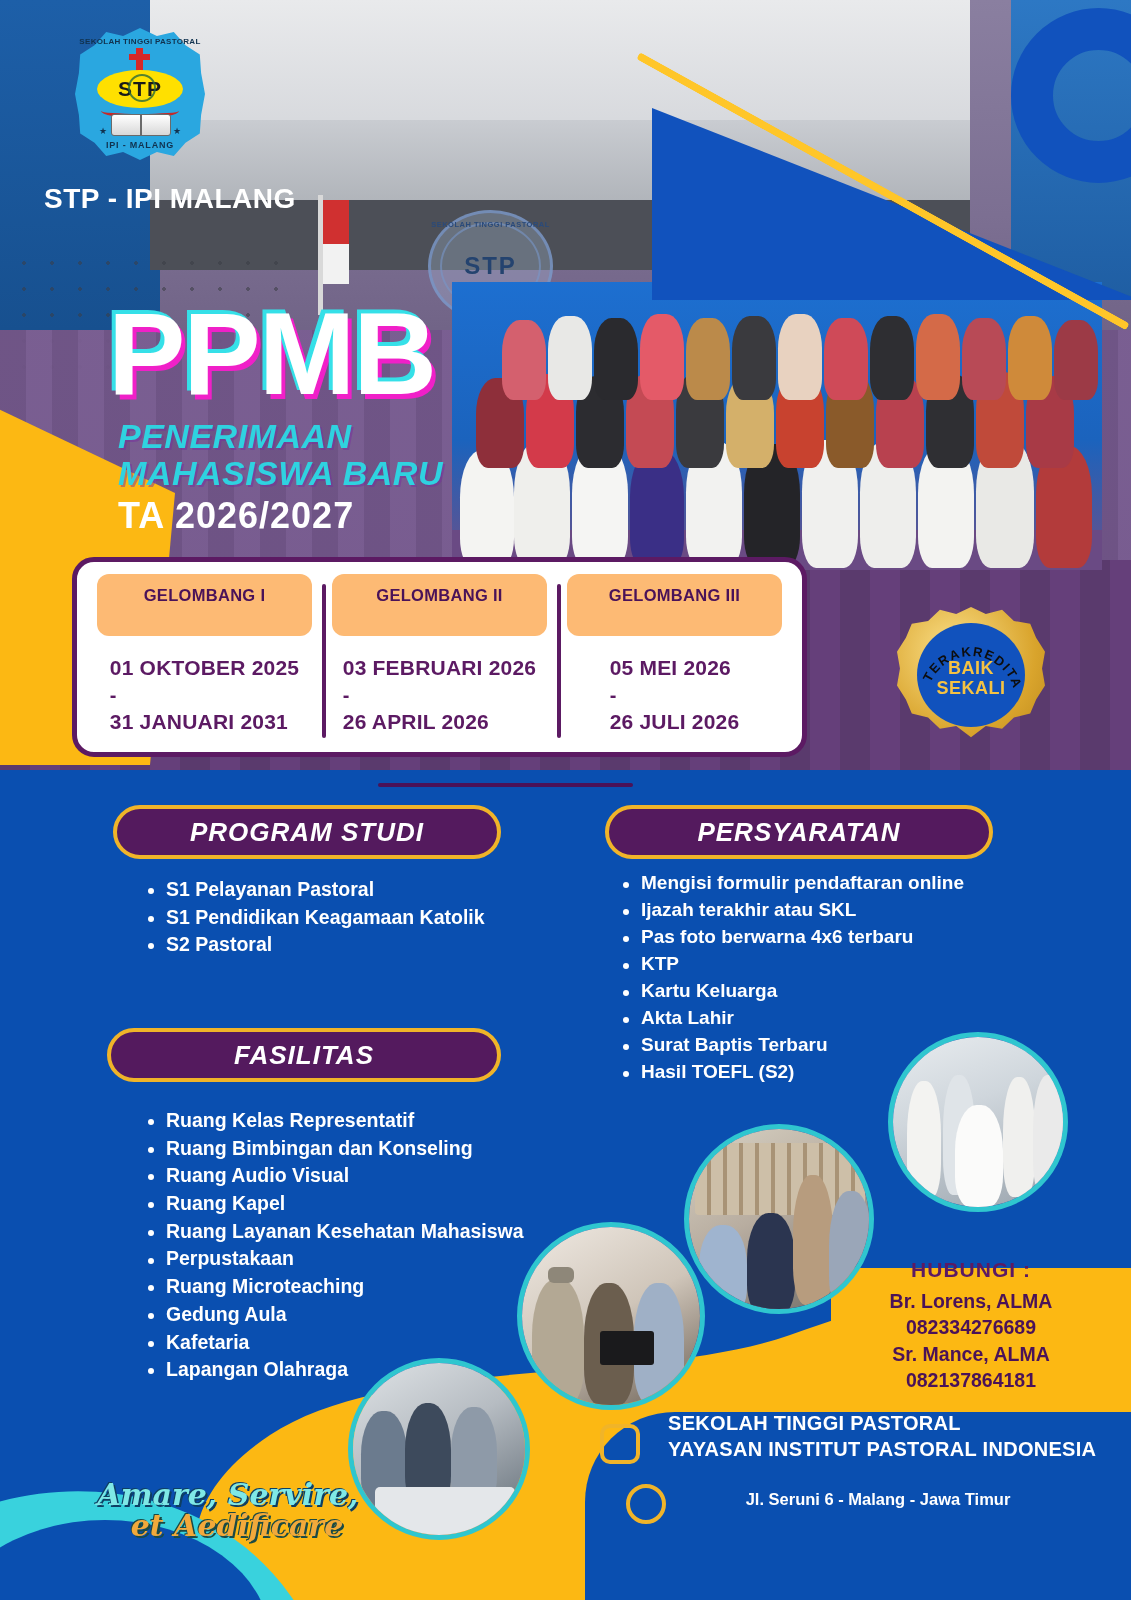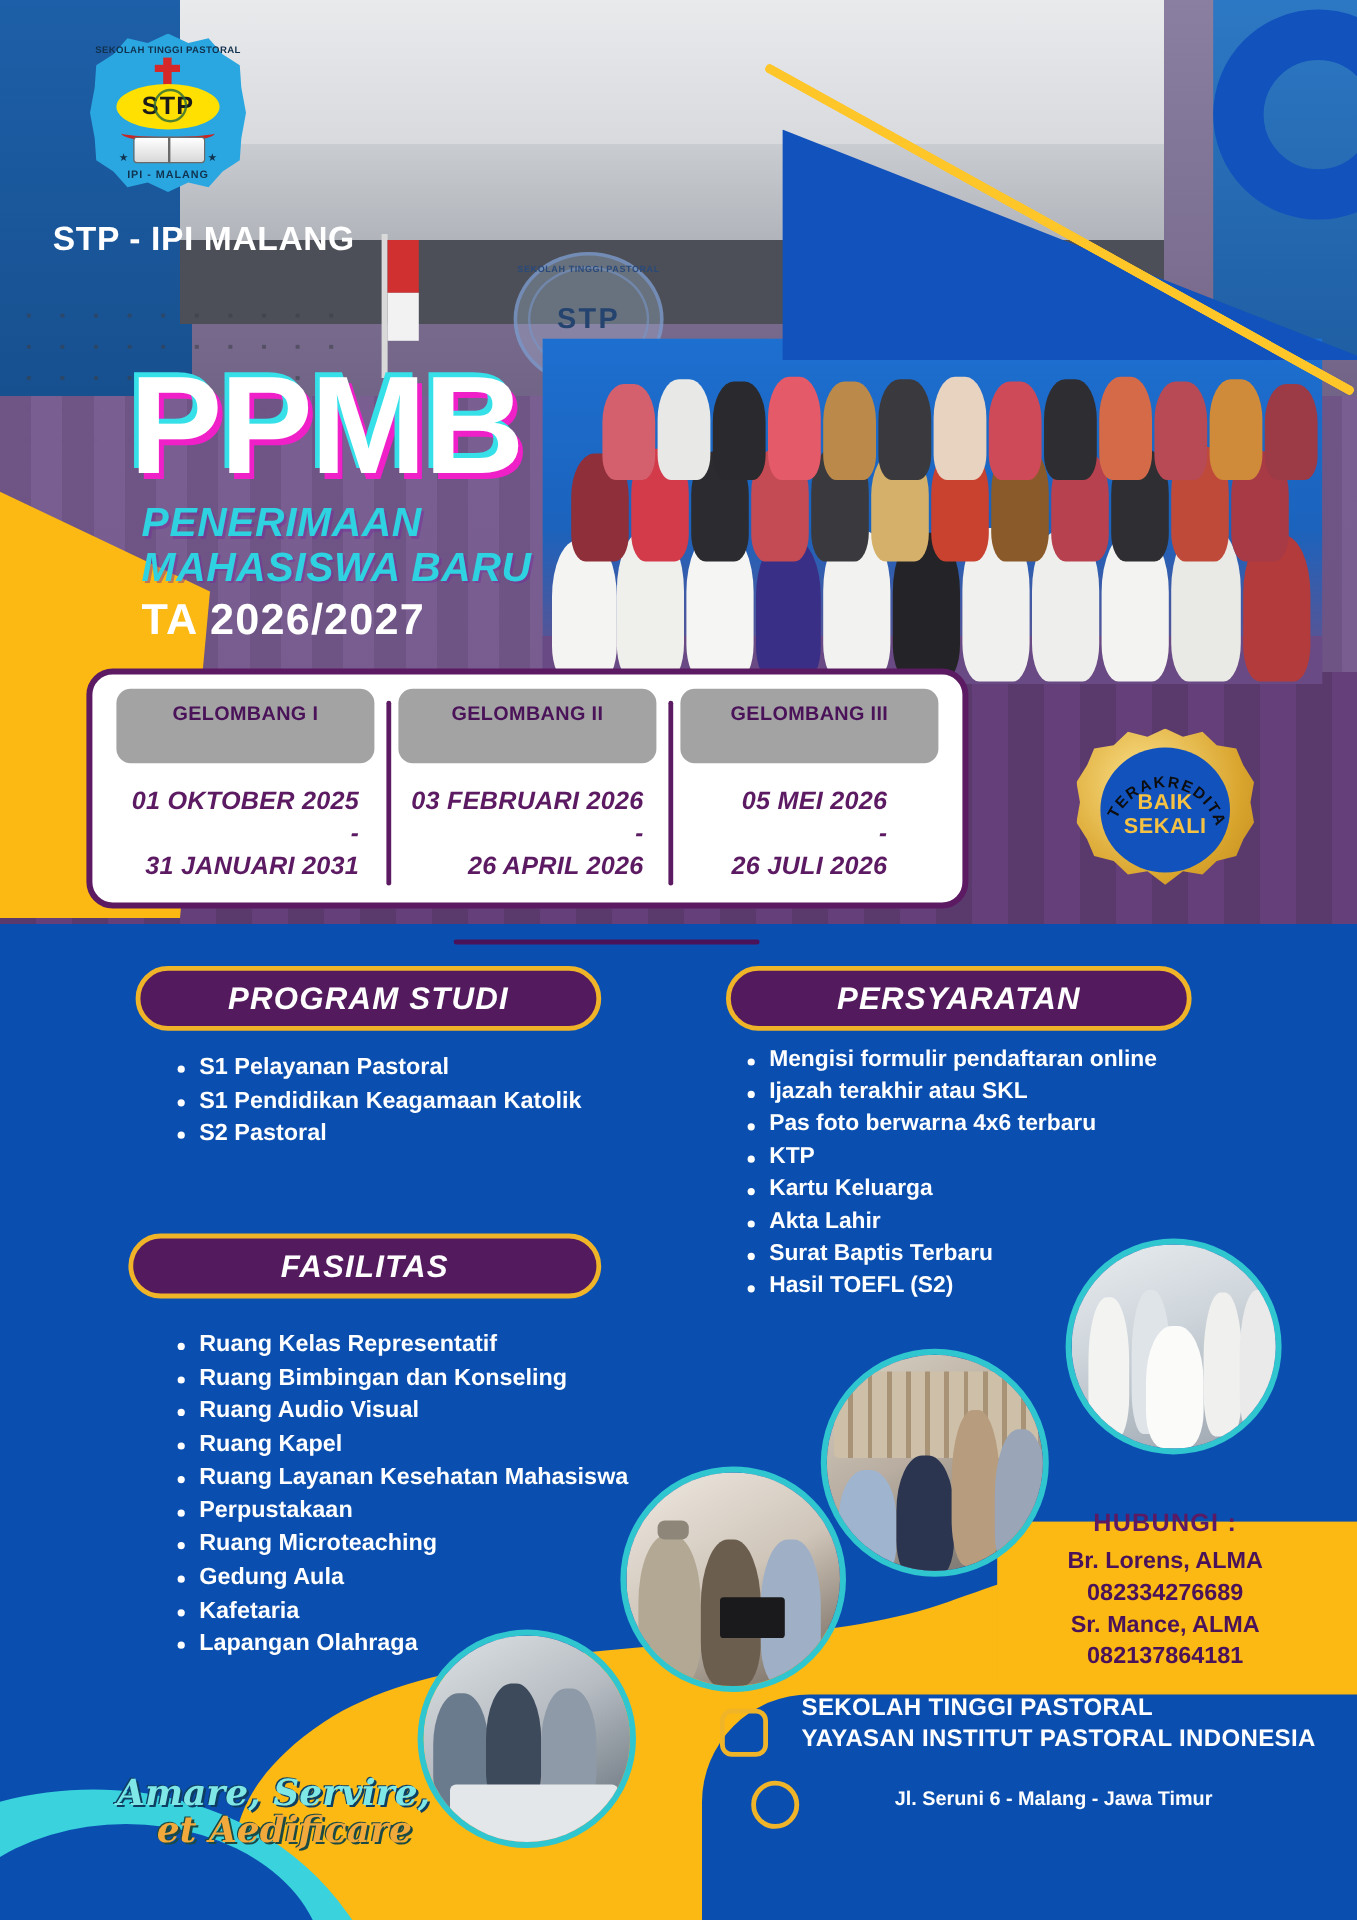--- a/index.html
+++ b/index.html
@@ -160,27 +160,27 @@
   .wave-card {
     position:absolute; left:72px; top:557px; width:735px; height:200px;
     background:#ffffff; border:5px solid #5c1a63; border-radius:22px;
     display:flex; align-items:stretch; padding:12px 10px;
   }
   .wave-col { flex:1; position:relative; padding:0 10px; display:flex; flex-direction:column; align-items:center; }
   .wave-col + .wave-col::before {
     content:""; position:absolute; left:0; top:10px; bottom:2px; width:4px; background:#5c1a63; border-radius:2px;
   }
   .wave-head {
-    width:100%; height:62px; background:#a3a3a3; border-radius:12px;
+    width:100%; height:62px; background:#fdba74; border-radius:12px;
     display:flex; align-items:flex-start; justify-content:center; padding-top:12px;
     font-size:16.5px; font-weight:800; color:#4a1258; letter-spacing:.3px;
   }
   .wave-dates {
-    margin-top:18px; text-align:right; font-size:21px; font-weight:800;
-    color:#5c1a63; line-height:1.32; letter-spacing:.2px;font-style:italic;
+    margin-top:18px; text-align:left; font-size:21px; font-weight:800;
+    color:#5c1a63; line-height:1.32; letter-spacing:.2px;
   }
   .wave-dash { font-size:20px; font-weight:800; }
 
   
   .accred {
     position:absolute; left:897px; top:607px; width:148px; height:140px;
   }
   .accred-scallop {
     position:absolute; inset:0; background:radial-gradient(circle at 38% 32%, #fbe08a, #d9a42c 62%, #b8861c 100%);
     clip-path:polygon(50% 0%,60% 5%,71% 2%,79% 10%,90% 12%,94% 22%,100% 32%,98% 44%,100% 56%,94% 66%,90% 76%,79% 79%,71% 87%,60% 85%,50% 93%,40% 85%,29% 87%,21% 79%,10% 76%,6% 66%,0% 56%,2% 44%,0% 32%,6% 22%,10% 12%,21% 10%,29% 2%,40% 5%);

